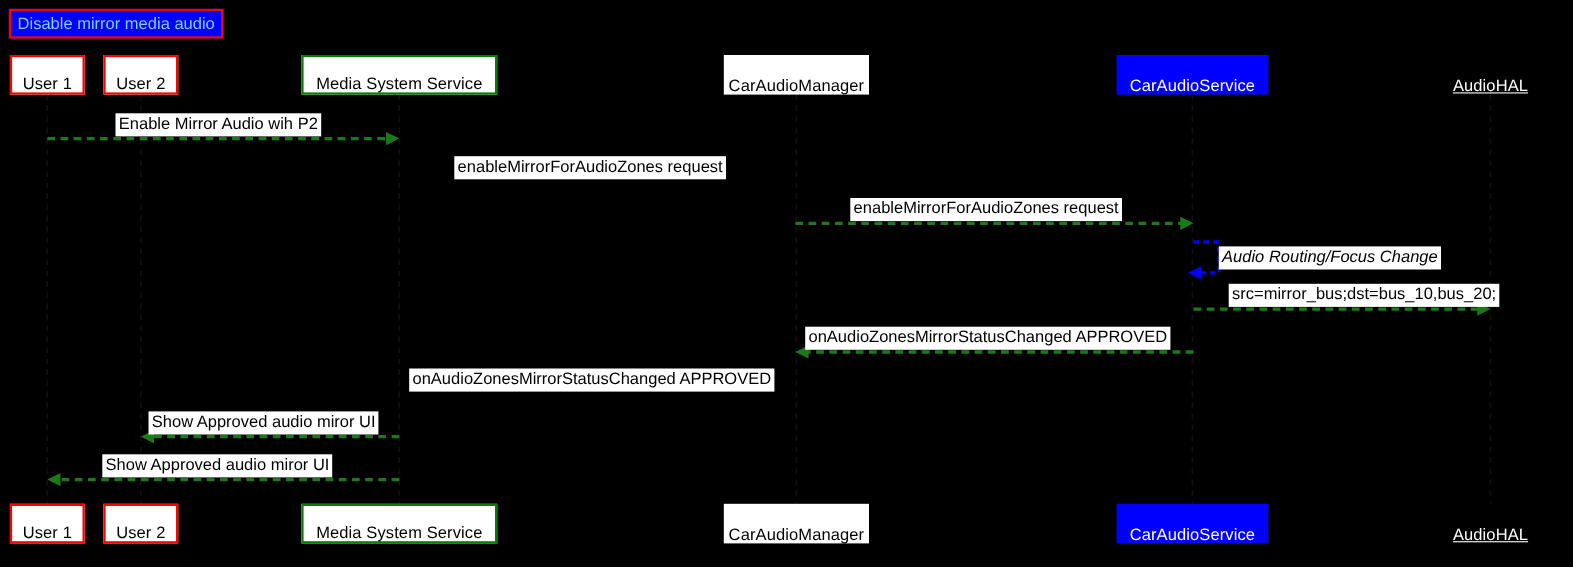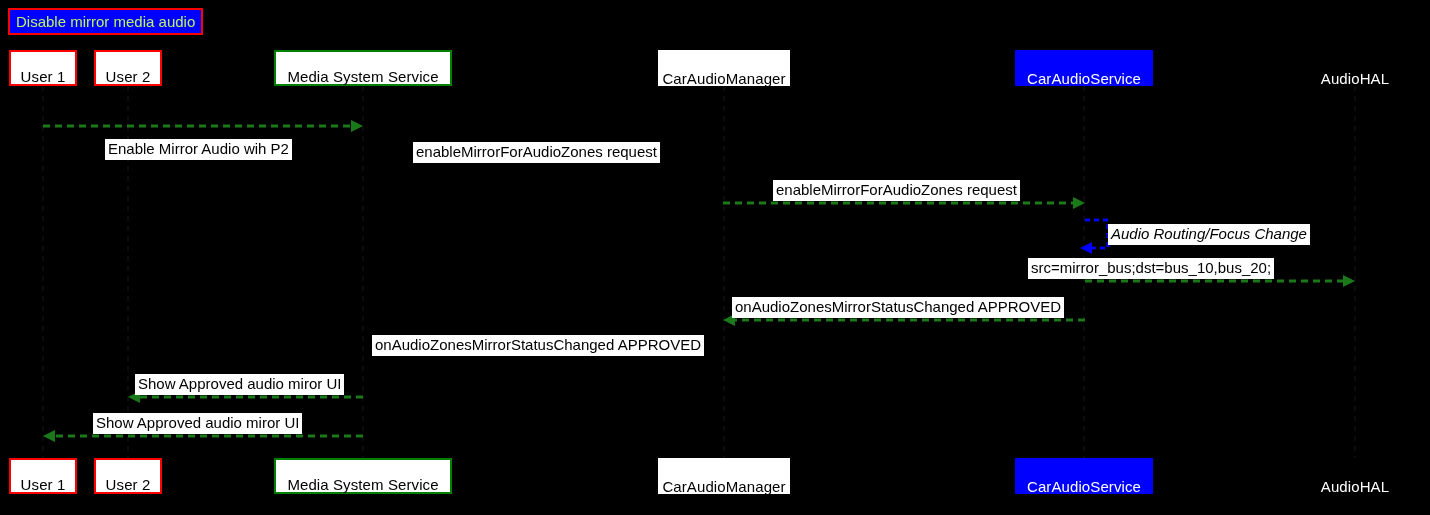--- a/index.html
+++ b/index.html
@@ -36,27 +36,28 @@
     white-space: nowrap;
     letter-spacing: 0.1px;
   }
   .node.boxed {
     border-width: 2px;
     border-style: solid;
   }
   .node.plain {
     border: none;
     background: transparent;
+    text-decoration: underline;
   }
   .title-box {
     position: absolute;
     box-sizing: border-box;
     background: #0000ff;
     border: 2px solid #ff0000;
-    color: #bef264;
+    color: #7dd3fc;
     font-size: 15px;
     display: flex;
     align-items: center;
     padding: 0 6px;
     white-space: nowrap;
   }
   .msg-label {
     position: absolute;
     background: #ffffff;
     color: #000000;
@@ -135,24 +136,24 @@
       </div>
       <div class="node filled" style="left: 1015px; top: 458px; width: 138px; height: 36px; color: rgb(255, 255, 255); background: rgb(0, 0, 255);">
         <span>CarAudioService</span>
       </div>
       <div class="node plain" style="left: 1307px; top: 458px; width: 96px; height: 36px; color: rgb(255, 255, 255); background: transparent;">
         <span>AudioHAL</span>
       </div>
     </div>
 
   <div id="message-labels">
-      <div class="msg-label" style="left: 105px; top: 103px; margin-top: 36px;">Enable Mirror Audio wih P2</div>
+      <div class="msg-label" style="left: 105px; top: 103px;">Enable Mirror Audio wih P2</div>
       <div class="msg-label" style="left: 413px; top: 142px;">enableMirrorForAudioZones request</div>
       <div class="msg-label" style="left: 773px; top: 180px;">enableMirrorForAudioZones request</div>
       <div class="msg-label" style="left: 1108px; top: 224px; font-style: italic;">Audio Routing/Focus Change</div>
-      <div class="msg-label" style="left: 1028px; top: 258px;">src=mirror_bus;dst=bus_10,bus_20;</div>
+      <div class="msg-label" style="left: 1117px; top: 258px;">src=mirror_bus;dst=bus_10,bus_20;</div>
       <div class="msg-label" style="left: 732px; top: 297px;">onAudioZonesMirrorStatusChanged APPROVED</div>
       <div class="msg-label" style="left: 372px; top: 335px;">onAudioZonesMirrorStatusChanged APPROVED</div>
       <div class="msg-label" style="left: 135px; top: 374px;">Show Approved audio miror UI</div>
       <div class="msg-label" style="left: 93px; top: 413px;">Show Approved audio miror UI</div>
     </div>
 
 </div>
 
 </body></html>

